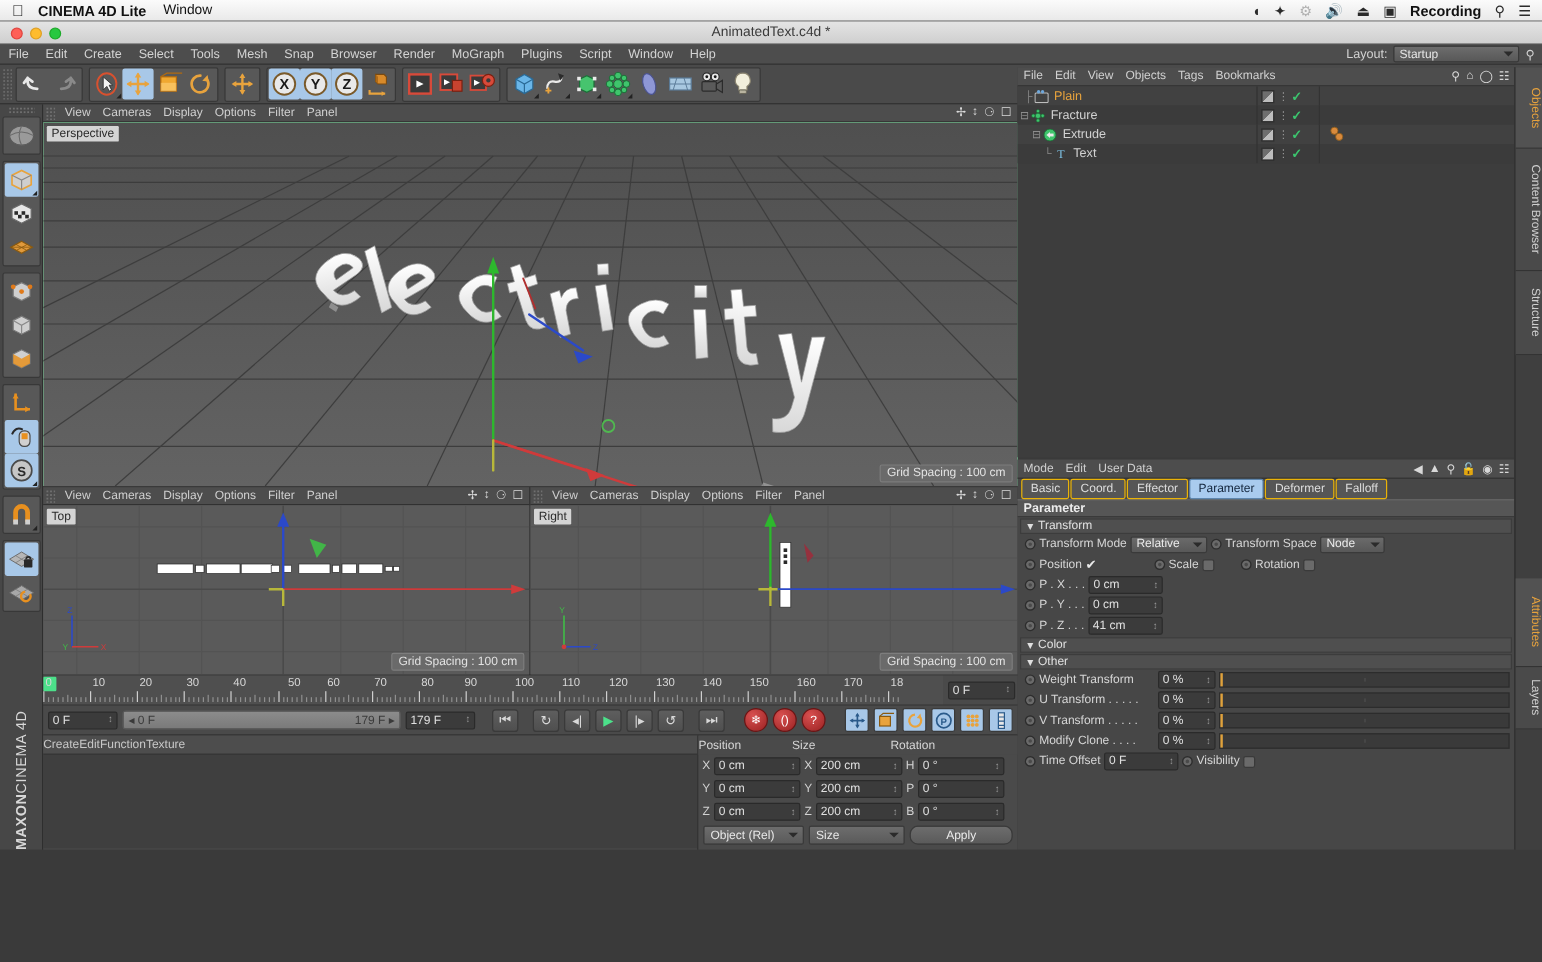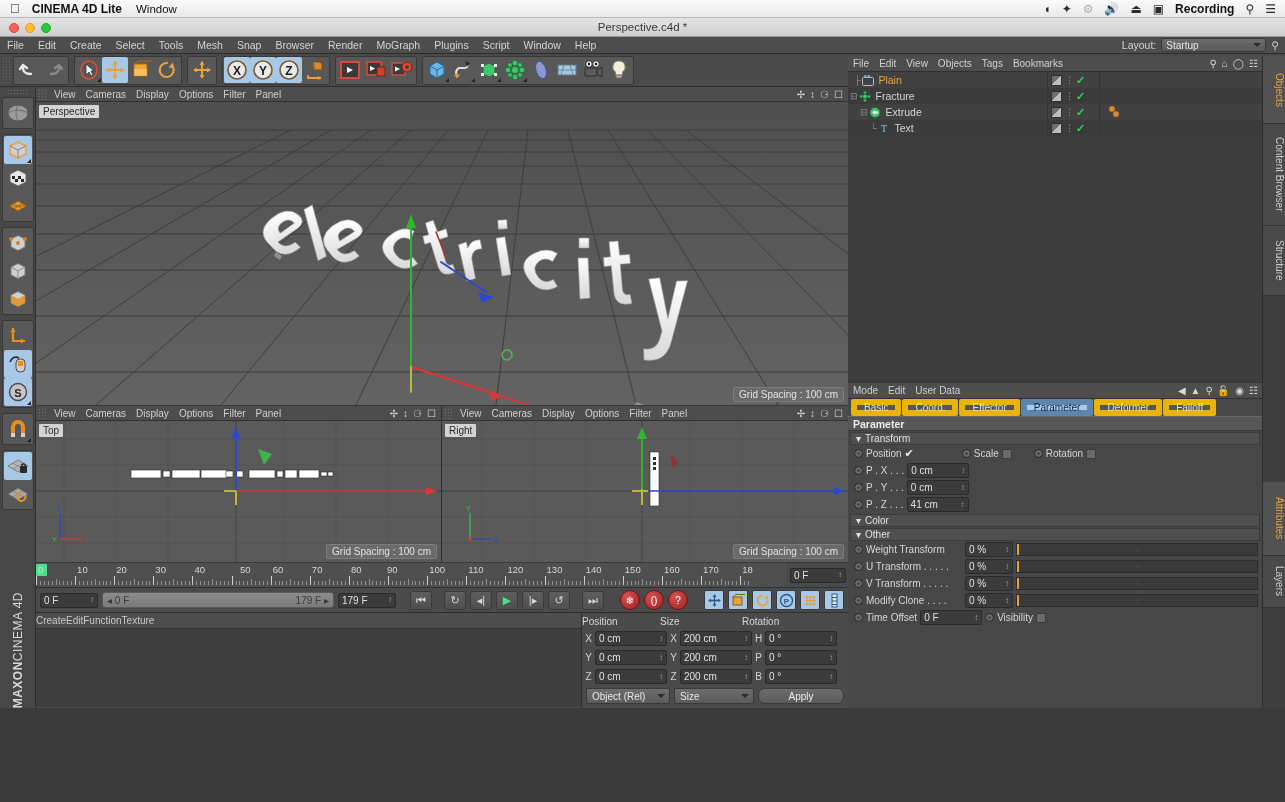--- a/index.html
+++ b/index.html
@@ -194,21 +194,21 @@
      background:#4a4a4a; border-bottom:1px solid #333; color:#cfcfcf;}
   .vtab.act { color:#e8a33d; background:#525252; }
   .vspace { flex:1; }
 
   
   .attrs { position:absolute; left:848px; top:383px; width:414px; height:325px; background:#474747;}
   .attr-obj { height:17px; display:flex; align-items:center; font-size:10.5px; padding-left:4px; gap:5px; background:#474747;}
   .attr-obj .ico { width:14px;height:12px;display:inline-flex;align-items:center;justify-content:center;}
   .attr-tabs { height:17px; display:flex; align-items:stretch; gap:1px; padding:0 3px; }
   .atab { padding:0 7px; font-size:10px; display:flex; align-items:center; color:#ddd;
-     background:#565656; border:6px solid #eab308; border-radius:2px;}
+     background:#565656; border:1px solid #eab308; border-radius:2px;}
   .atab.act { background:#a9cbee; color:#12243a; border-color:#5e86ad;}
   .sec-title { height:15px; background:#565656; display:flex; align-items:center; padding-left:5px;
      font-size:10.5px; font-weight:bold; color:#ececec; border-top:1px solid #666; border-bottom:1px solid #3a3a3a;}
   .sub-title { height:13px; background:#4f4f4f; display:flex; align-items:center; padding-left:5px;
      font-size:10px; color:#e0e0e0; margin:1px 2px 0 2px; border:1px solid #3c3c3c;}
   .arow { height:17px; display:flex; align-items:center; padding-left:6px; font-size:10px; gap:3px;}
   .radio { width:9px; height:9px; border-radius:50%; background:#4a4a4a;
      border:1px solid #2d2d2d; box-shadow:inset 0 0 0 2px #6a6a6a; flex:none;}
   .lblA { color:#d6d6d6; }
   .ddn { height:14px; background:linear-gradient(#6b6b6b,#585858); border:1px solid #3a3a3a; border-radius:2px;
@@ -259,21 +259,21 @@
       <span class="g">☰</span>
     </div>
   </div>
 
   <div class="wintitle">
     <div class="traffic">
       <i class="t-red"></i>
       <i class="t-yel"></i>
       <i class="t-grn"></i>
     </div>
-    <span>Perspective.c4d *</span>
+    <span>AnimatedText.c4d *</span>
   </div>
 
   <div class="c4dmenu">
     <span class="m">File</span>
     <span class="m">Edit</span>
     <span class="m">Create</span>
     <span class="m">Select</span>
     <span class="m">Tools</span>
     <span class="m">Mesh</span>
     <span class="m">Snap</span>
@@ -1367,20 +1367,34 @@
       <div class="atab">Falloff</div>
     </div>
 
     <div class="sec-title">Parameter</div>
 
     <div class="sub-title">
       <span style="margin-right:4px">▾</span>
       <span>Transform</span>
     </div>
 
+    <div class="arow">
+      <i class="radio"></i>
+      <span class="lblA">Transform Mode</span>
+      <div class="ddn" style="width:64px">
+        <span>Relative</span>
+        <i class="car"></i>
+      </div>
+      <i class="radio"></i>
+      <span class="lblA">Transform Space</span>
+      <div class="ddn" style="width:54px">
+        <span>Node</span>
+        <i class="car"></i>
+      </div>
+    </div>
 
     <div class="arow">
       <i class="radio"></i>
       <span class="lblA">Position</span>
       <span class="tick">✔</span>
       <span style="width:42px"></span>
       <i class="radio"></i>
       <span class="lblA">Scale</span>
       <i class="cbx"></i>
       <span style="width:16px"></span>

